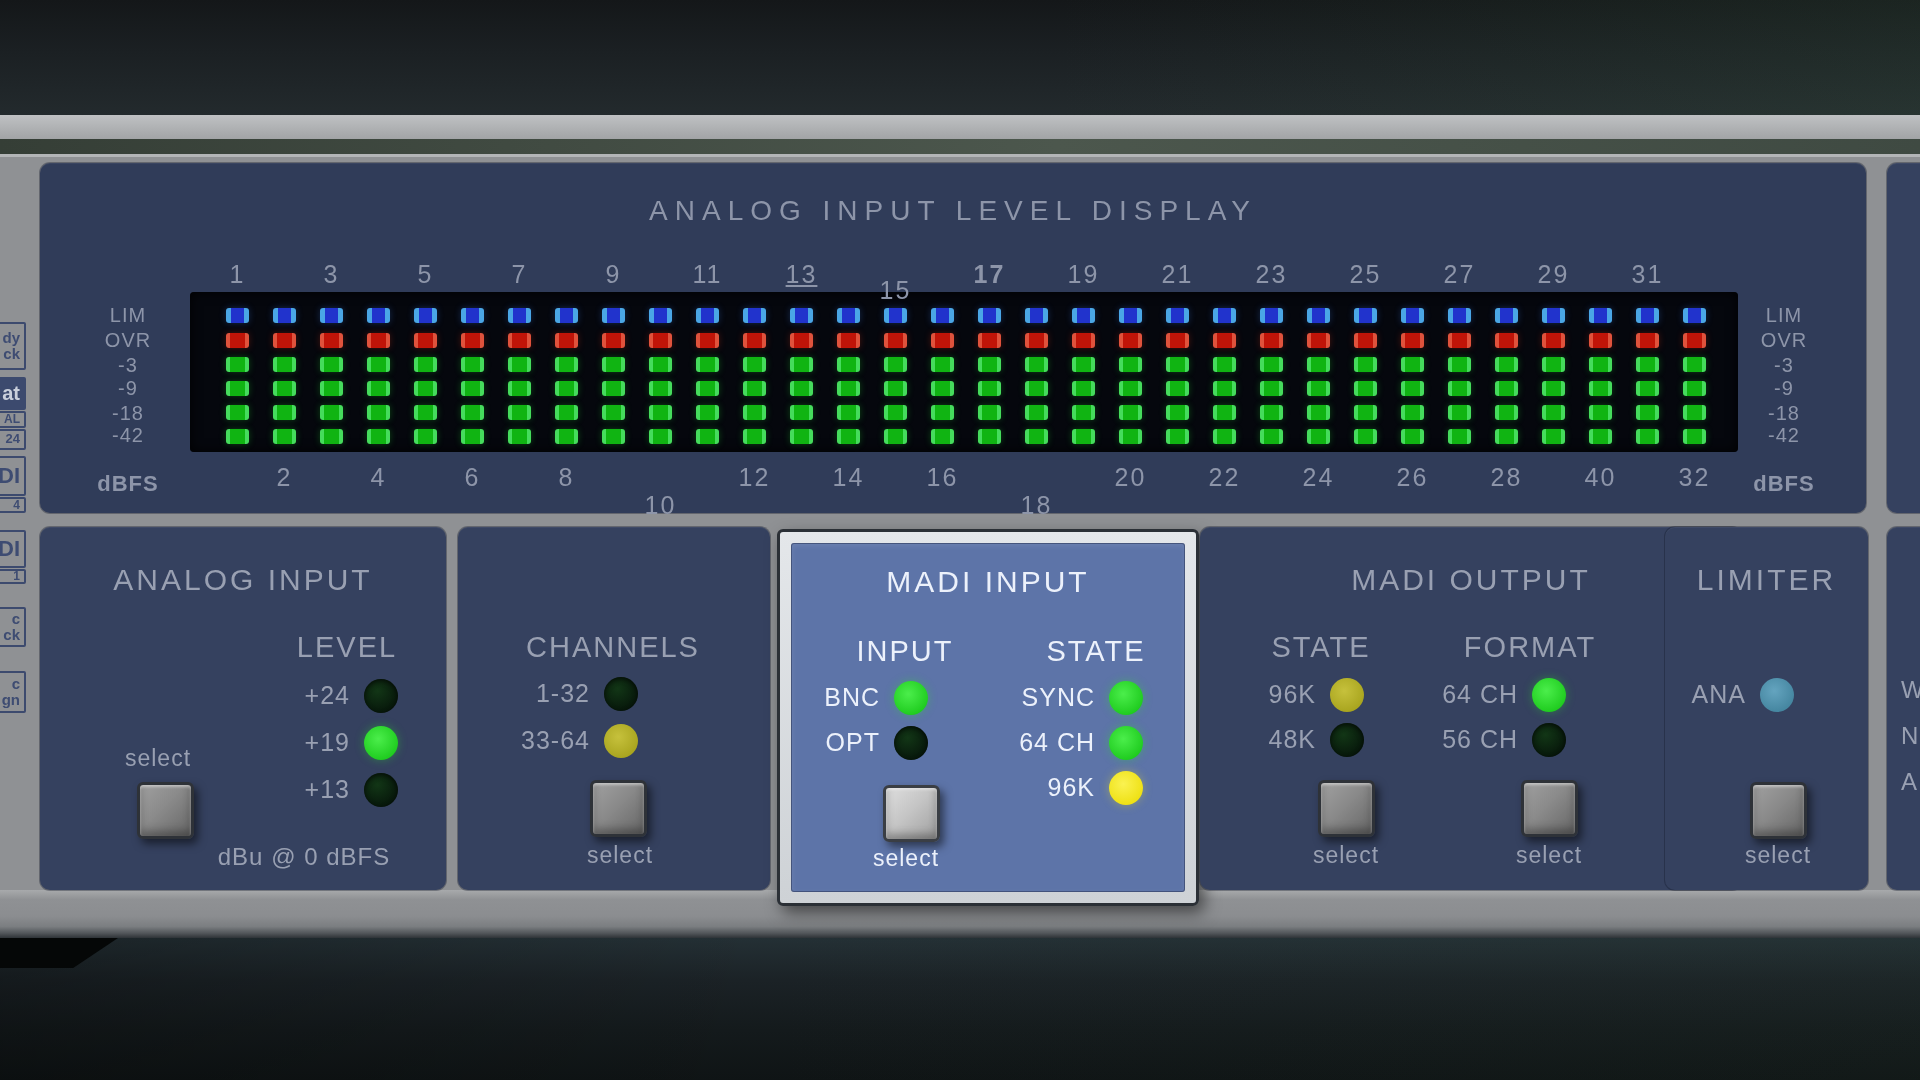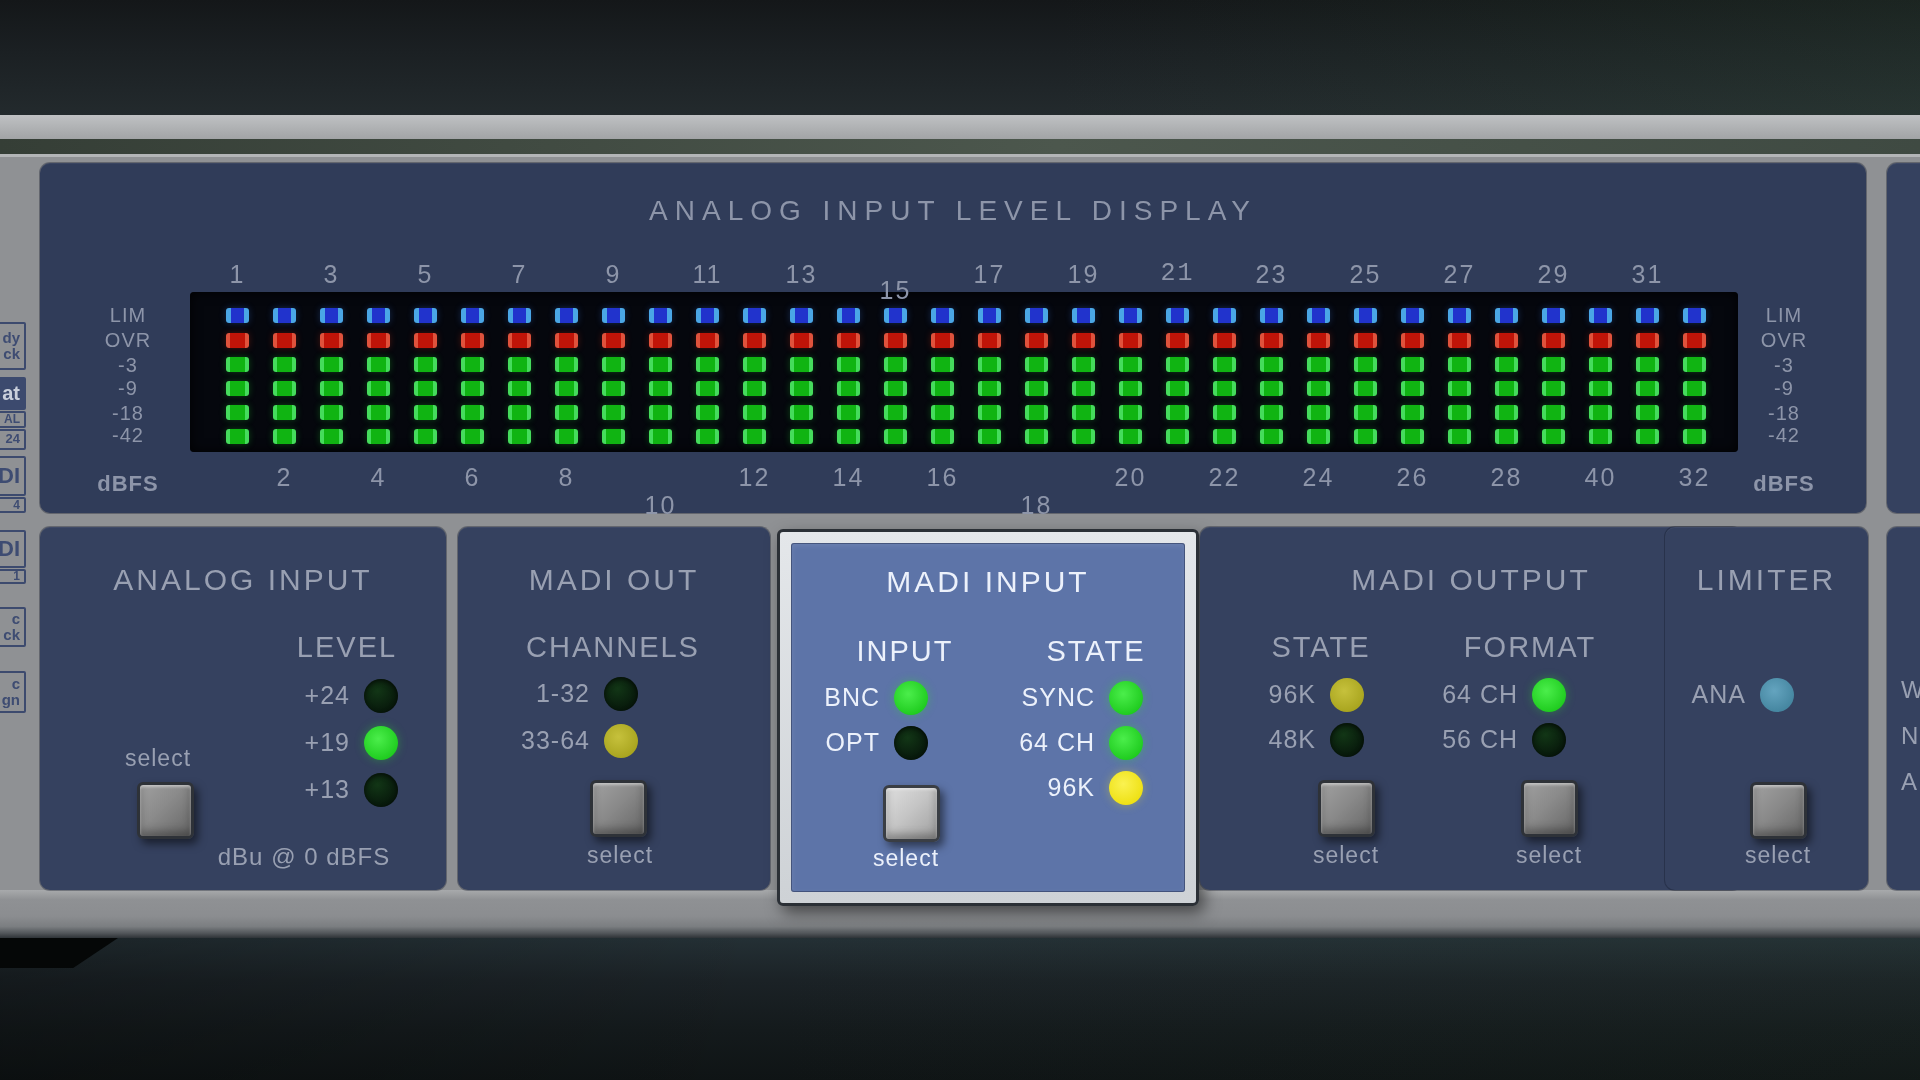--- a/index.html
+++ b/index.html
@@ -333,25 +333,25 @@
         <div class="scale-label" style="top: 240px;">-18</div>
         <div class="scale-label" style="top: 262px;">-42</div>
         <div class="scale-label unit" style="top: 310px;">dBFS</div>
       </div>
   <div class="ch-num" style="left: 197.5px; top: 98px;">1</div>
       <div class="ch-num" style="left: 291.5px; top: 98px;">3</div>
       <div class="ch-num" style="left: 385.5px; top: 98px;">5</div>
       <div class="ch-num" style="left: 479.5px; top: 98px;">7</div>
       <div class="ch-num" style="left: 573.5px; top: 98px;">9</div>
       <div class="ch-num" style="left: 667.5px; top: 98px;">11</div>
-      <div class="ch-num" style="left: 761.5px; top: 98px;">13</div>
+      <div class="ch-num" style="left: 761.5px; top: 98px; text-decoration: underline;">13</div>
       <div class="ch-num" style="left: 855.5px; top: 114px;">15</div>
-      <div class="ch-num" style="left: 949.5px; top: 98px;">17</div>
+      <div class="ch-num" style="left: 949.5px; top: 98px; font-weight: bold;">17</div>
       <div class="ch-num" style="left: 1043.5px; top: 98px;">19</div>
-      <div class="ch-num" style="left: 1137.5px; top: 98px; font-family: Liberation Mono, monospace;">21</div>
+      <div class="ch-num" style="left: 1137.5px; top: 98px;">21</div>
       <div class="ch-num" style="left: 1231.5px; top: 98px;">23</div>
       <div class="ch-num" style="left: 1325.5px; top: 98px;">25</div>
       <div class="ch-num" style="left: 1419.5px; top: 98px;">27</div>
       <div class="ch-num" style="left: 1513.5px; top: 98px;">29</div>
       <div class="ch-num" style="left: 1607.5px; top: 98px;">31</div>
       <div class="ch-num" style="left: 244.5px; top: 301px;">2</div>
       <div class="ch-num" style="left: 338.5px; top: 301px;">4</div>
       <div class="ch-num" style="left: 432.5px; top: 301px;">6</div>
       <div class="ch-num" style="left: 526.5px; top: 301px;">8</div>
       <div class="ch-num" style="left: 620.5px; top: 301px; margin-top: 28px;">10</div>
@@ -384,21 +384,20 @@
           <span class="led-label">+13</span>
           <span class="dot off"></span>
         </div>
       </div>
     <div class="select-label" style="left:68px;top:219px;width:100px">select</div>
     <button class="pushbtn" style="left:97px;top:255px"></button>
     <div class="footnote" style="left:134px;top:317px;width:260px">dBu @ 0 dBFS</div>
   </section>
 
   <section class="panel" style="left:458px;top:527px;width:312px;height:363px">
-    <div class="panel-title" style="top:36px">MADI OUT</div>
     <div class="sec-head" style="left:155px;top:104px">CHANNELS</div>
     <div class="rows" style="left:40px;top:143px;width:140px;--rowh:47px">
         <div class="led-row">
           <span class="led-label">1-32</span>
           <span class="dot off"></span>
         </div>
         <div class="led-row">
           <span class="led-label">33-64</span>
           <span class="dot olive"></span>
         </div>

